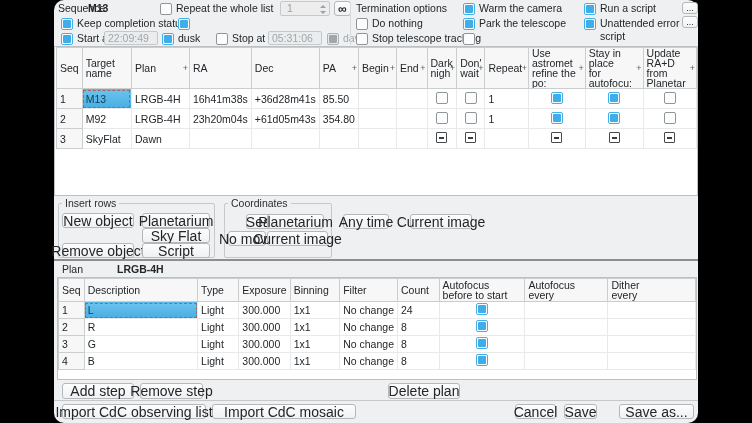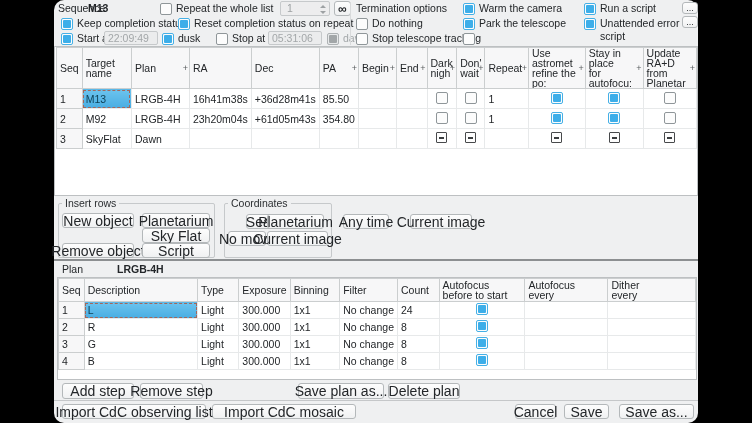--- a/index.html
+++ b/index.html
@@ -67,21 +67,20 @@
   <span class="cb abs" style="left:106px;top:3px" data-state="unchecked"></span>
   <span class="lbl" style="left:122px;top:2px">Repeat the whole list</span>
   <span class="spin" style="left:226px;top:1px;width:50px;height:15px">
     <span>1</span>
     <span class="up"></span>
     <span class="dn"></span>
   </span>
   <span class="btn" style="left:280px;top:1px;width:17px;height:15px;font-weight:bold;font-size:12px">∞</span>
 
   <span class="cb abs" style="left:124px;top:18px" data-state="checked"></span>
-  <span class="lbl" style="left:140px;top:17px">Reset completion status on repeat</span>
 
   <span class="cb abs" style="left:162px;top:33px" data-state="unchecked"></span>
   <span class="lbl" style="left:178px;top:32px">Stop at</span>
   <span class="tfield" style="left:214px;top:31px;width:54px">05:31:06</span>
   <span class="cb abs" style="left:273px;top:33px" data-state="disabled-checked"></span>
   <span class="lbl dis" style="left:289px;top:32px">dawn</span>
 
   <span class="vsep" style="left:296px;top:2px;height:43px"></span>
 
   <span class="lbl" style="left:302px;top:2px">Termination options</span>
@@ -308,25 +307,24 @@
               <td></td>
               <td></td>
             </tr>
           </tbody>
         </table>
       </div>
   </div>
 
   <span class="btn" style="left:8px;top:383px;width:72px;height:16px">Add step</span>
   <span class="btn" style="left:86px;top:383px;width:63px;height:16px">Remove step</span>
-  <span class="btn" style="left:244px;top:383px;width:86px;height:16px">Save plan as...</span>
   <span class="btn" style="left:334px;top:383px;width:72px;height:16px">Delete plan</span>
 
   <span class="hsep" style="top:400px"></span>
 
   <span class="btn" style="left:158px;top:404px;width:144px;height:15px">Import CdC mosaic</span>
   <span class="btn" style="left:8px;top:404px;width:144px;height:15px">Import CdC observing list</span>
 
   <span class="btn" style="left:461px;top:404px;width:41px;height:15px">Cancel</span>
-  <span class="btn" style="left:510px;top:404px;width:45px;height:15px">Save</span>
+  <span class="btn" style="left:510px;top:404px;width:33px;height:15px">Save</span>
   <span class="btn" style="left:565px;top:404px;width:75px;height:15px">Save as...</span>
 
 </div>
 
 </body></html>

